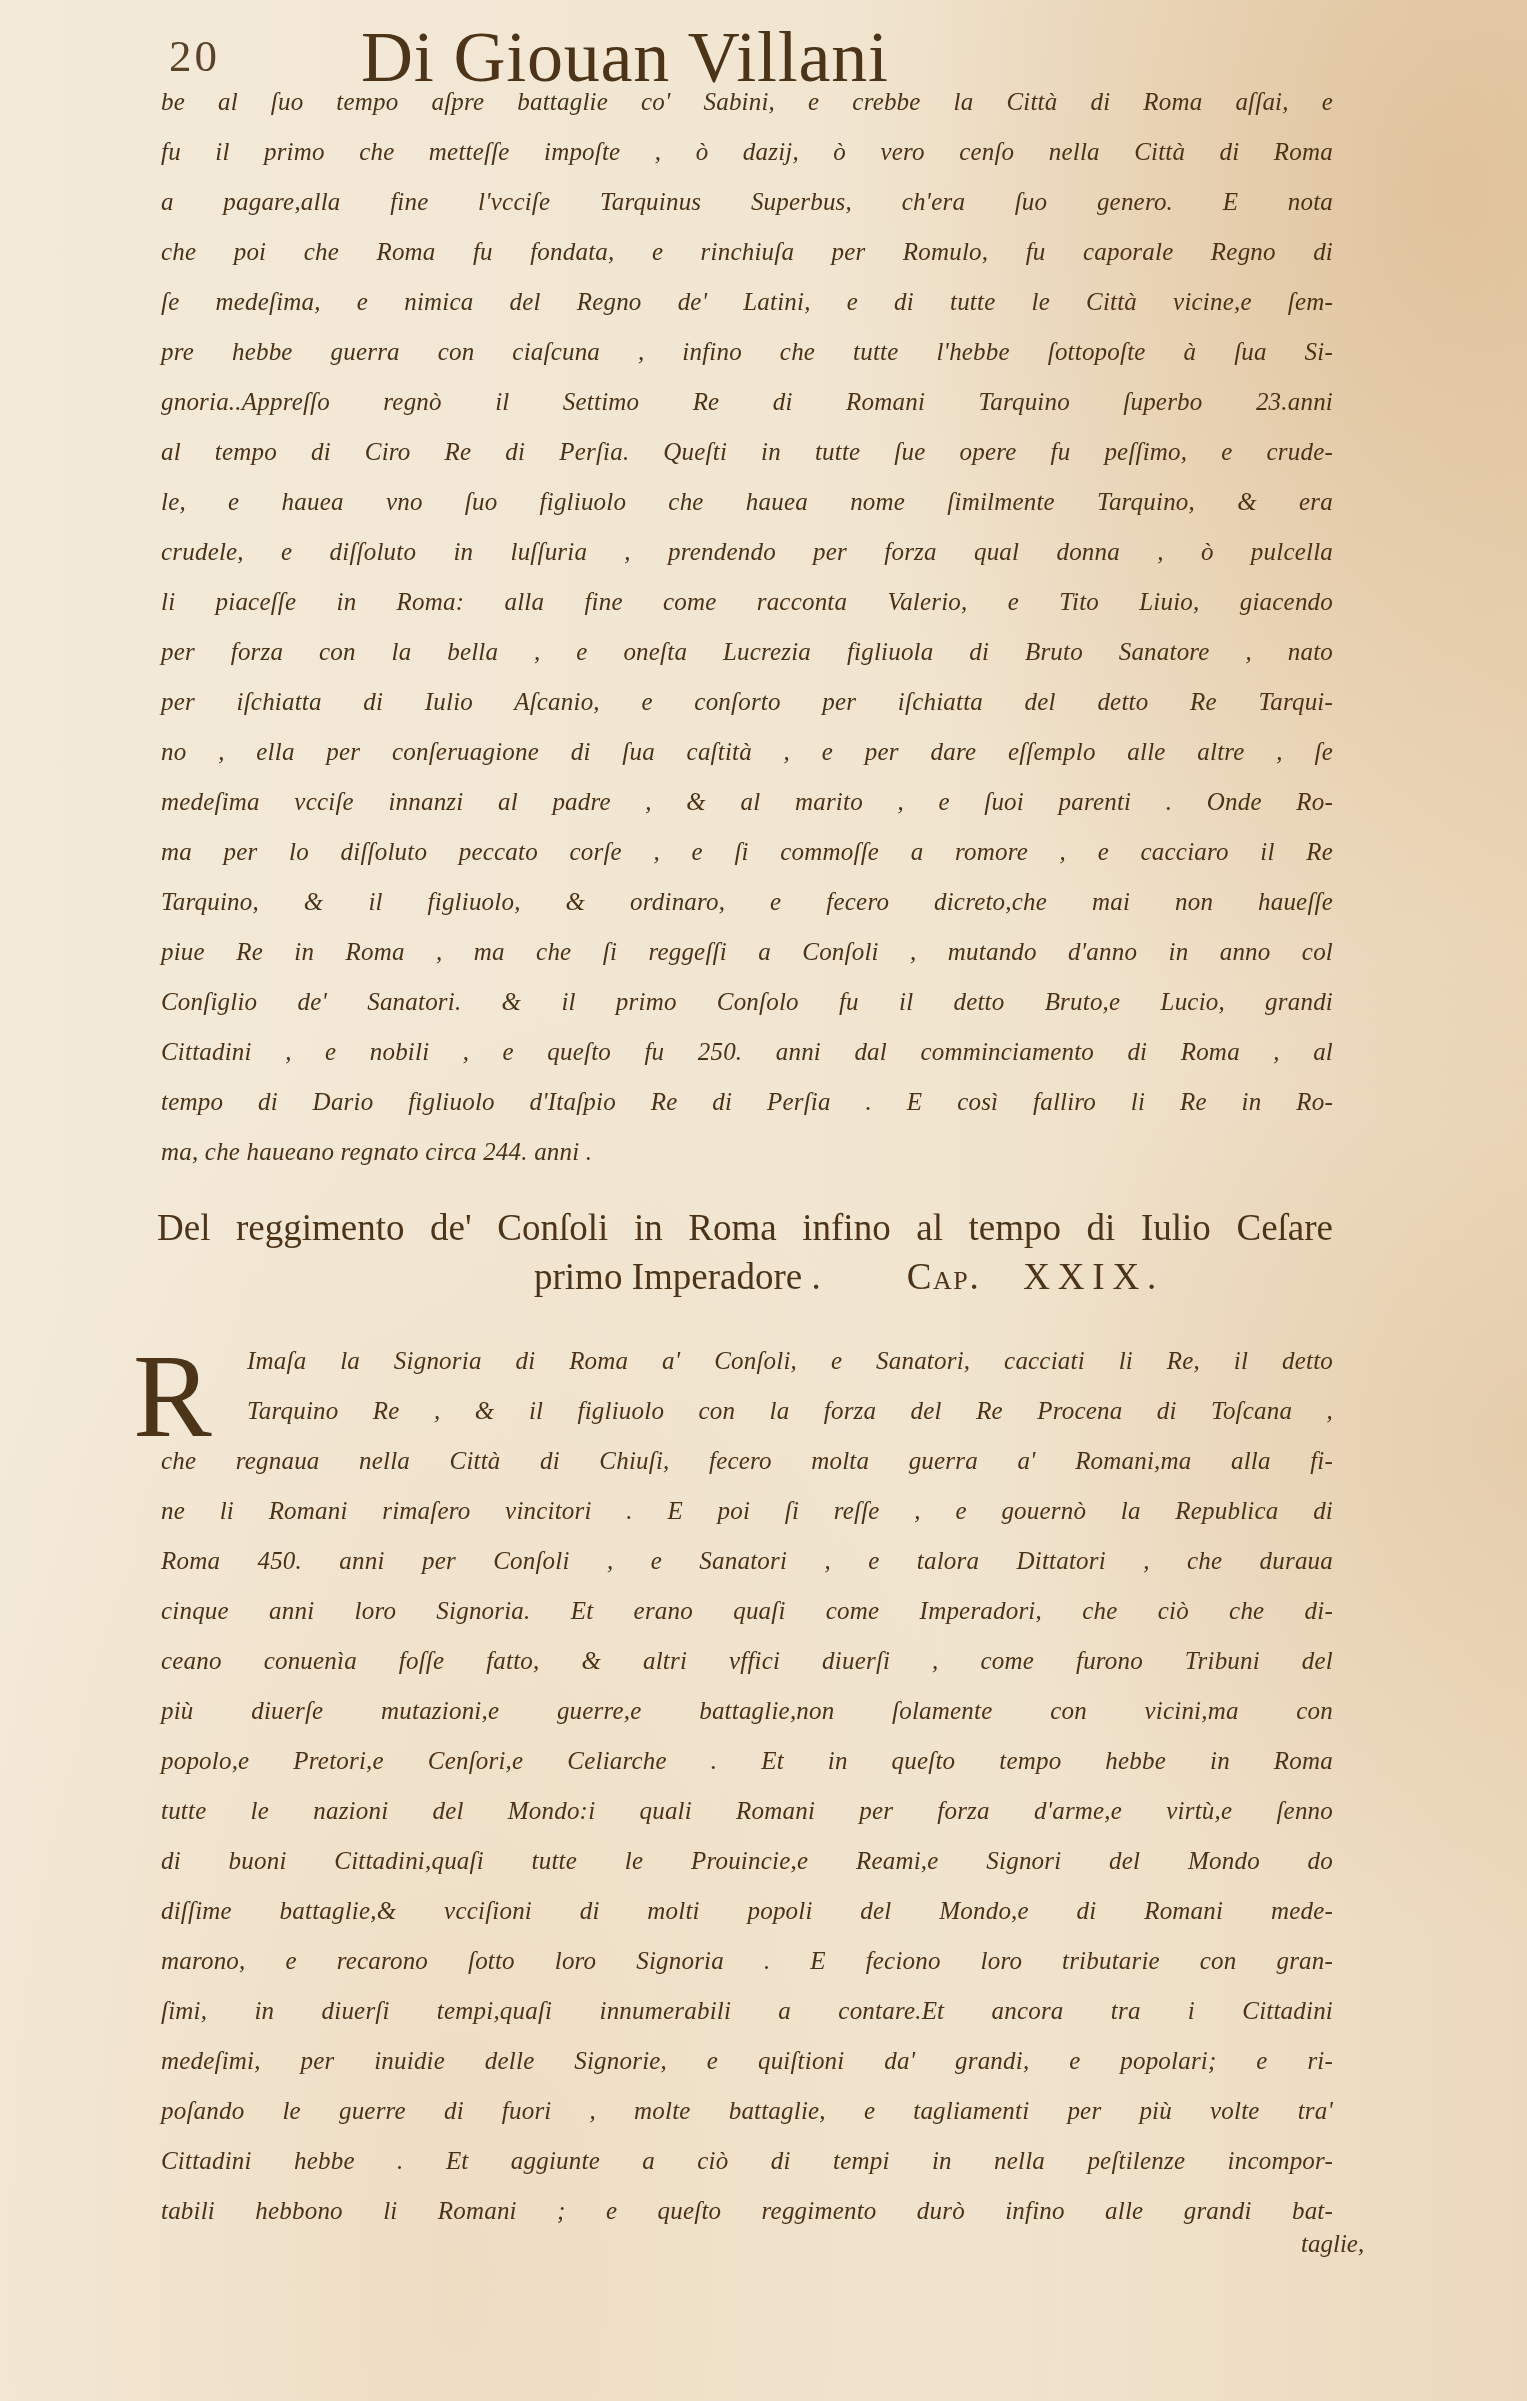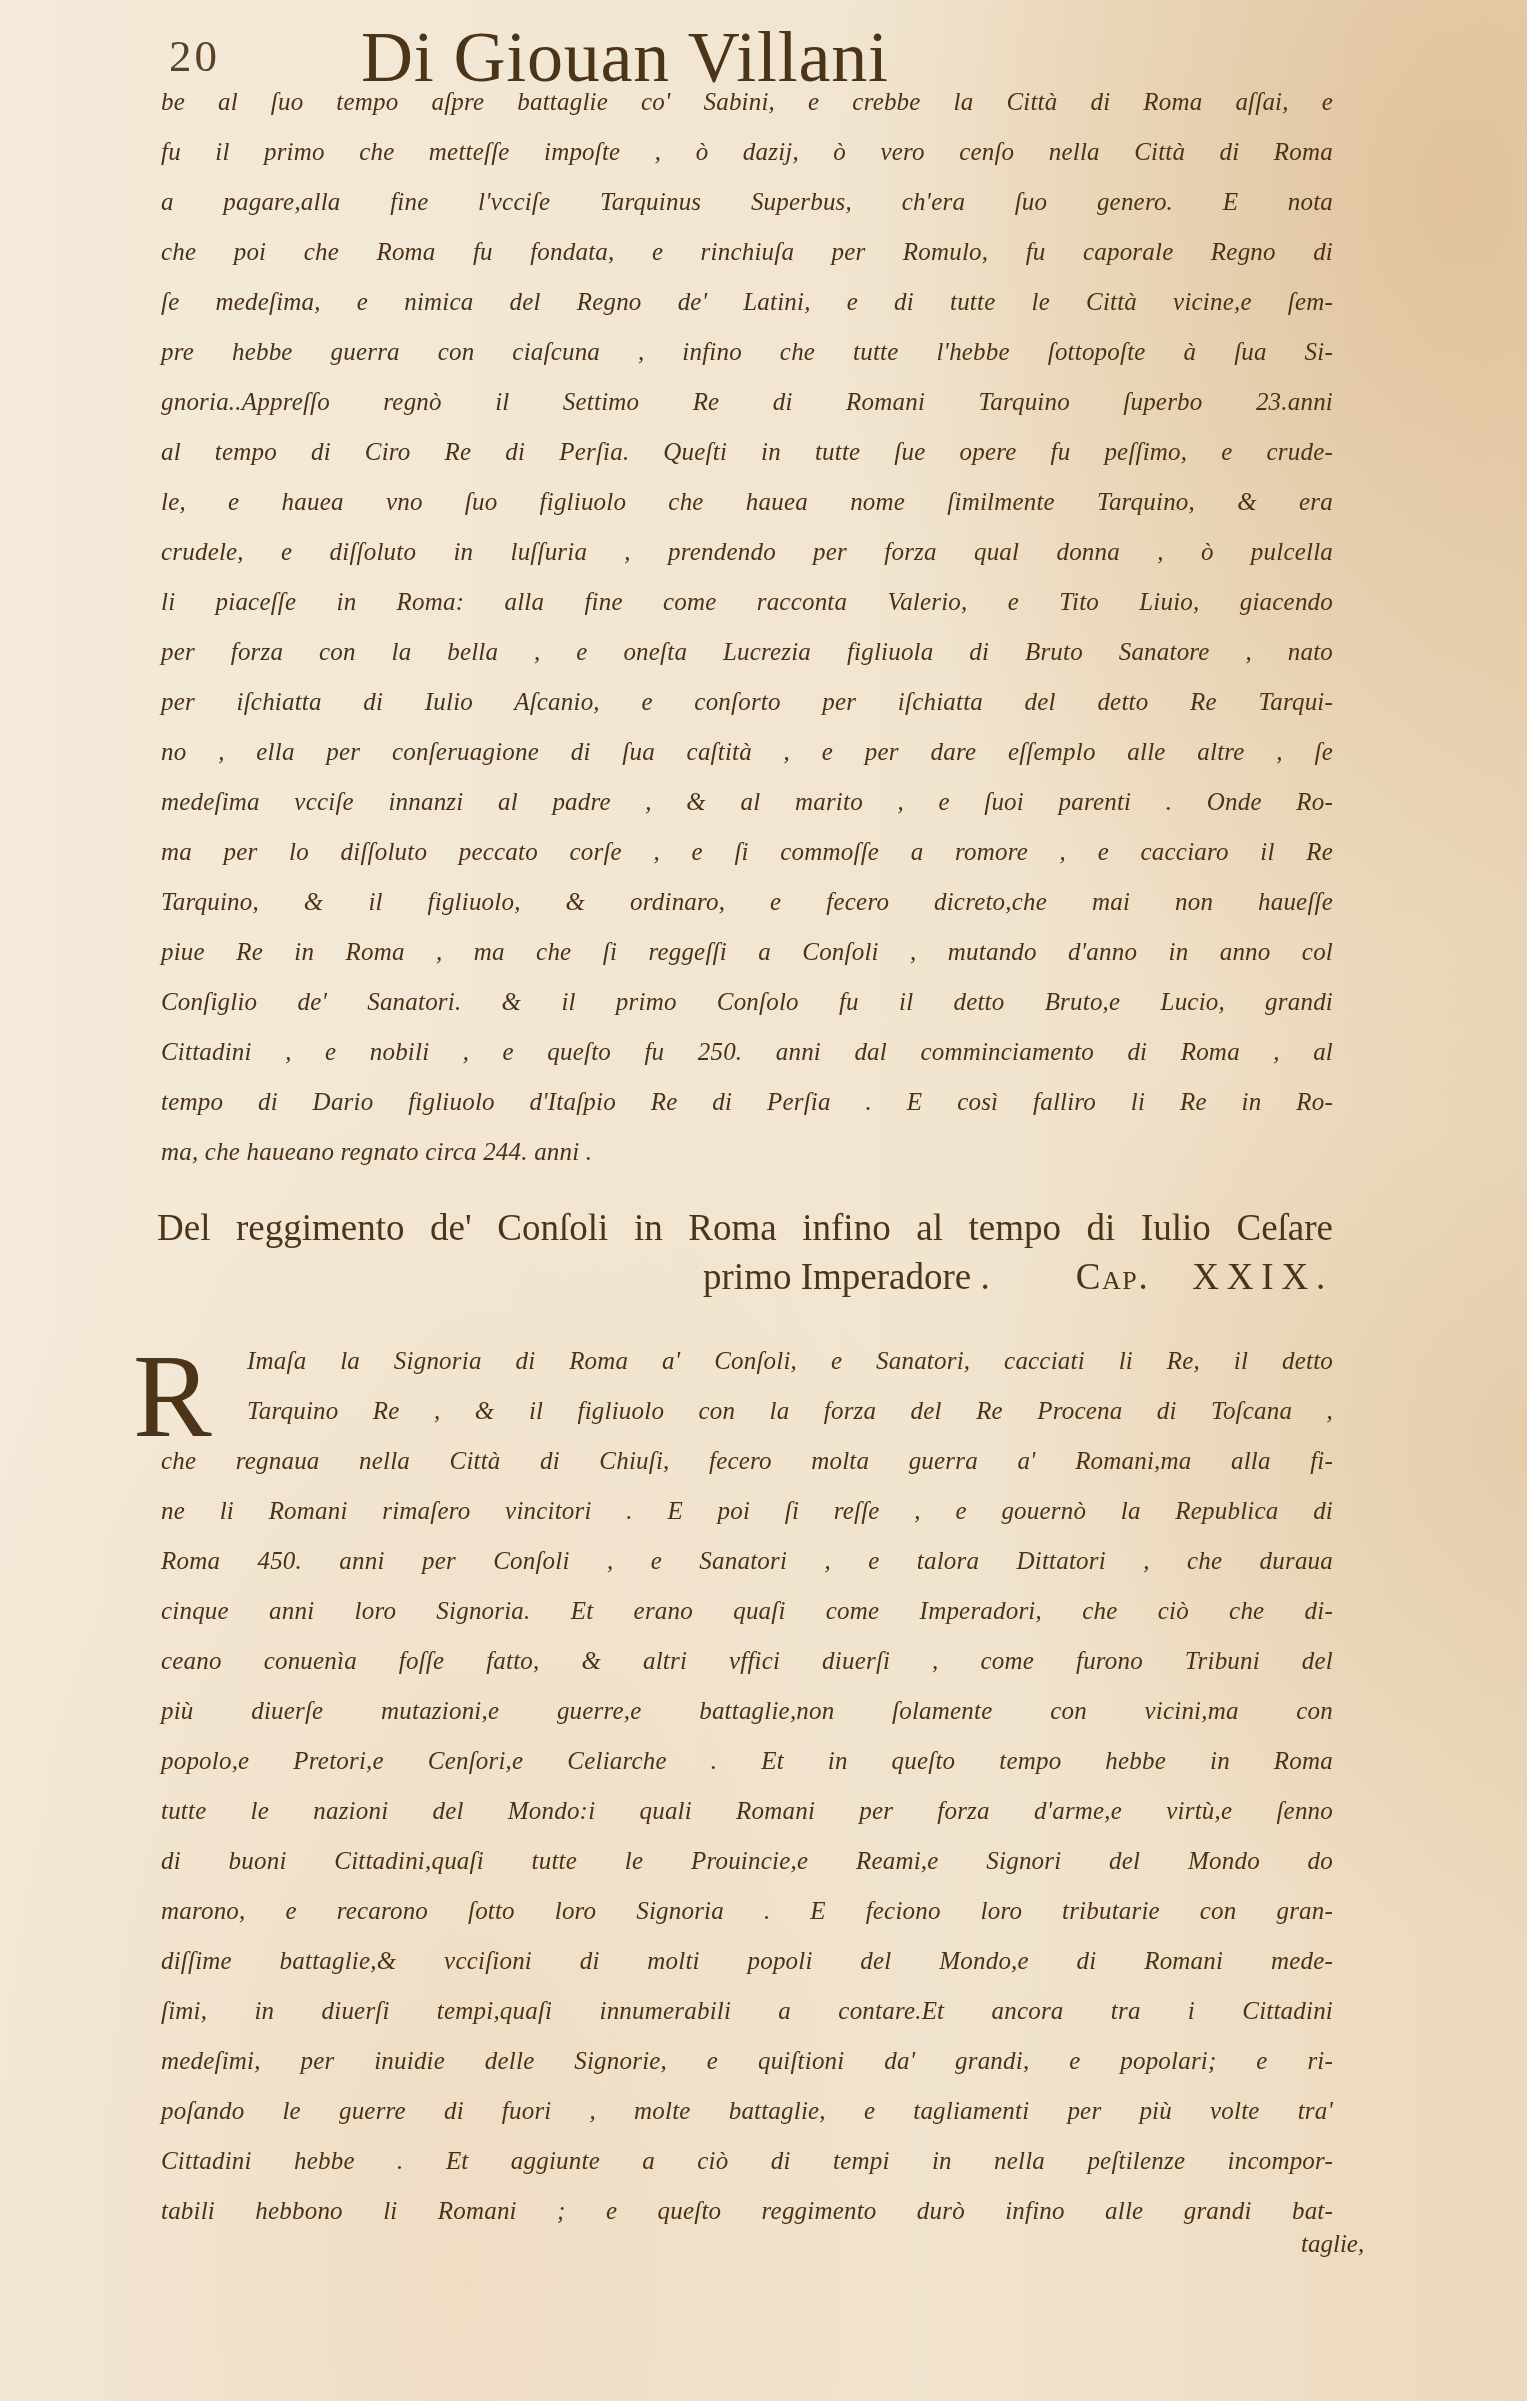--- a/index.html
+++ b/index.html
@@ -55,21 +55,21 @@
   .heading {
     position: absolute;
     left: 157px; width: 1176px;
     top: 1203px;
     font-size: 37px;
     color: #4b3418;
     text-align: center;
     line-height: 49px;
   }
   .heading .h-line1 { display:block; text-align: justify; text-align-last: justify; }
-  .heading .h-line2 { display:block; text-align:right; padding-left: 208px; }
+  .heading .h-line2 { display:block; text-align:center; padding-left: 208px; }
   .heading .cap { margin-left: 86px; letter-spacing: 1.6px; font-variant: small-caps; }
   .heading .num { margin-left: 43px; letter-spacing: 7.8px; }
   .dropcap {
     position: absolute;
     left: 133px; top: 1346px;
     font-size: 118px;
     line-height: 102px;
     color: #4b3418;
   }
   .block2 { top: 1336px; }
@@ -127,22 +127,22 @@
     <div class="line indent">Tarquino Re , &amp; il figliuolo con la forza del Re Procena di Toſcana ,</div>
     <div class="line">che regnaua nella Città di Chiuſi, fecero molta guerra a' Romani,ma alla fi-</div>
     <div class="line">ne li Romani rimaſero vincitori . E poi ſi reſſe , e gouernò la Republica di</div>
     <div class="line">Roma 450. anni per Conſoli , e Sanatori , e talora Dittatori , che duraua</div>
     <div class="line">cinque anni loro Signoria. Et erano quaſi come Imperadori, che ciò che di-</div>
     <div class="line">ceano conuenìa foſſe fatto, &amp; altri vffici diuerſi , come furono Tribuni del</div>
     <div class="line">più diuerſe mutazioni,e guerre,e battaglie,non ſolamente con vicini,ma con</div>
     <div class="line">popolo,e Pretori,e Cenſori,e Celiarche . Et in queſto tempo hebbe in Roma</div>
     <div class="line">tutte le nazioni del Mondo:i quali Romani per forza d'arme,e virtù,e ſenno</div>
     <div class="line">di buoni Cittadini,quaſi tutte le Prouincie,e Reami,e Signori del Mondo do</div>
+    <div class="line">diſſime battaglie,&amp; vcciſioni di molti popoli del Mondo,e di Romani mede-</div>
     <div class="line">marono, e recarono ſotto loro Signoria . E feciono loro tributarie con gran-</div>
-    <div class="line">diſſime battaglie,&amp; vcciſioni di molti popoli del Mondo,e di Romani mede-</div>
     <div class="line">ſimi, in diuerſi tempi,quaſi innumerabili a contare.Et ancora tra i Cittadini</div>
     <div class="line">medeſimi, per inuidie delle Signorie, e quiſtioni da' grandi, e popolari; e ri-</div>
     <div class="line">poſando le guerre di fuori , molte battaglie, e tagliamenti per più volte tra'</div>
     <div class="line">Cittadini hebbe . Et aggiunte a ciò di tempi in nella peſtilenze incompor-</div>
     <div class="line">tabili hebbono li Romani ; e queſto reggimento durò infino alle grandi bat-</div>
   </div>
 
   <div class="catchword">taglie,</div>
 
 </div>

